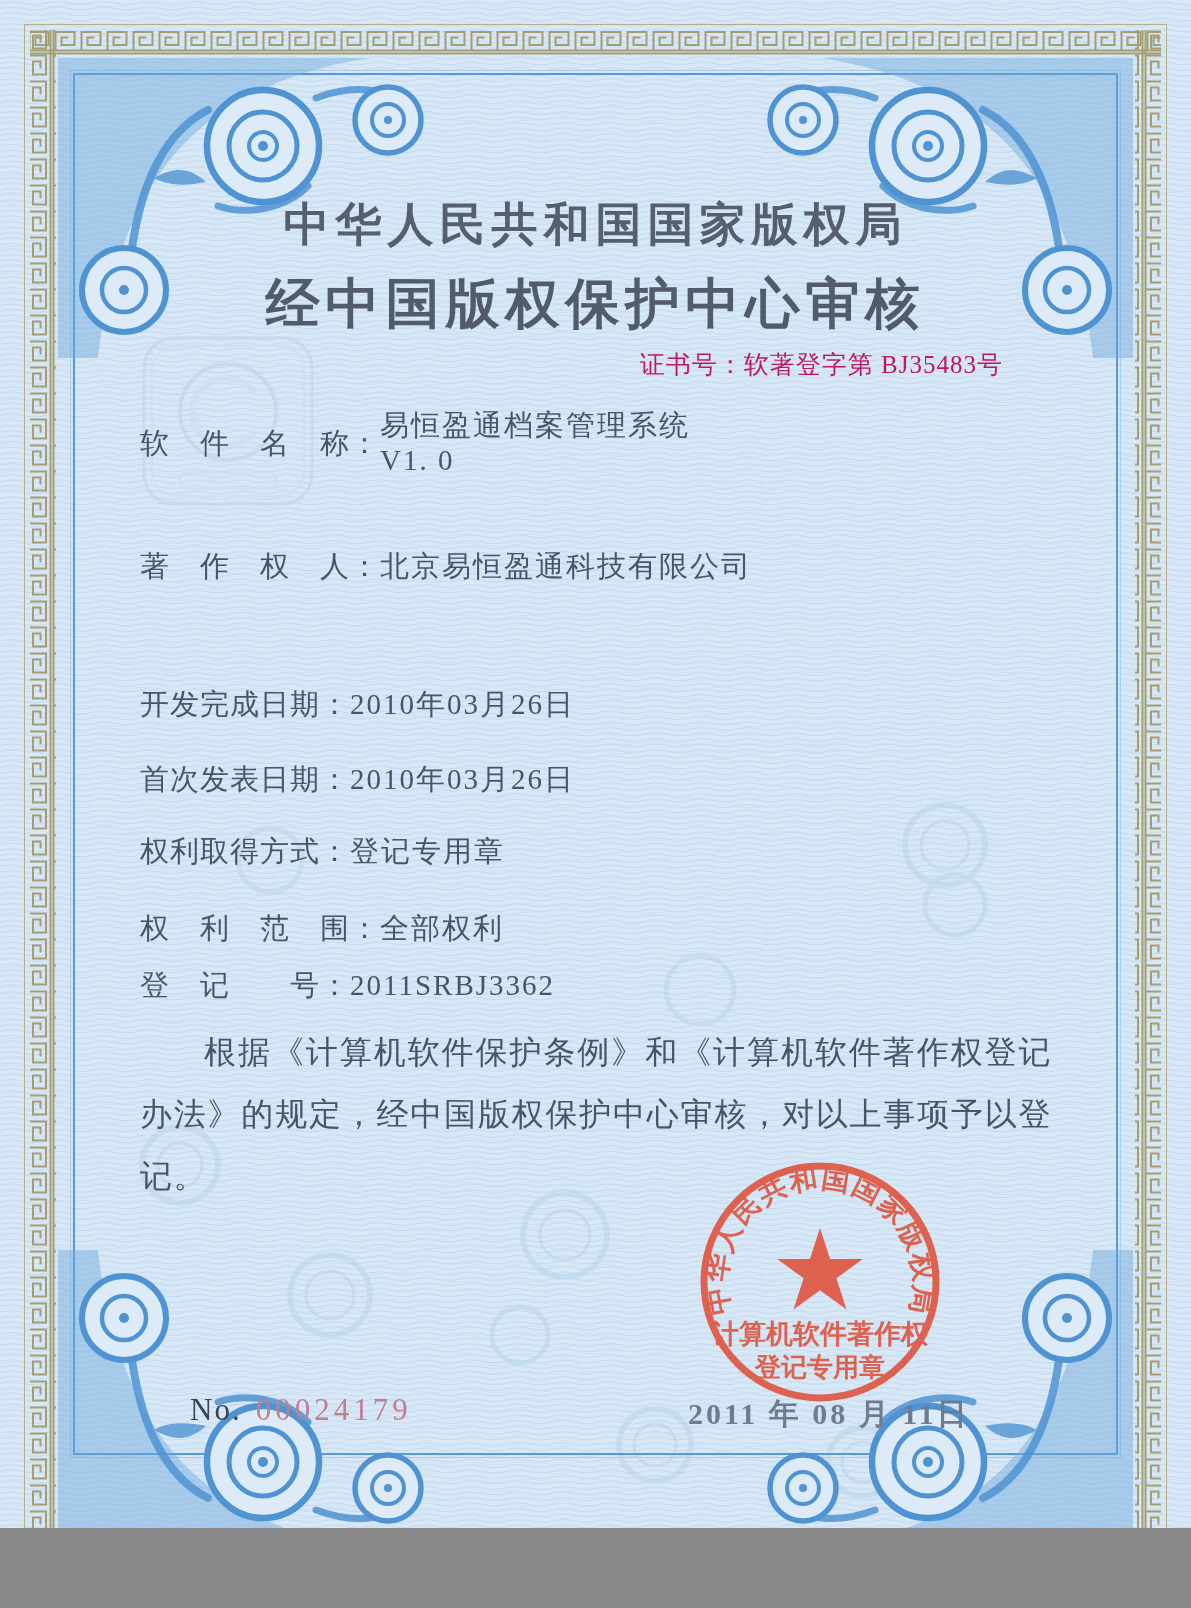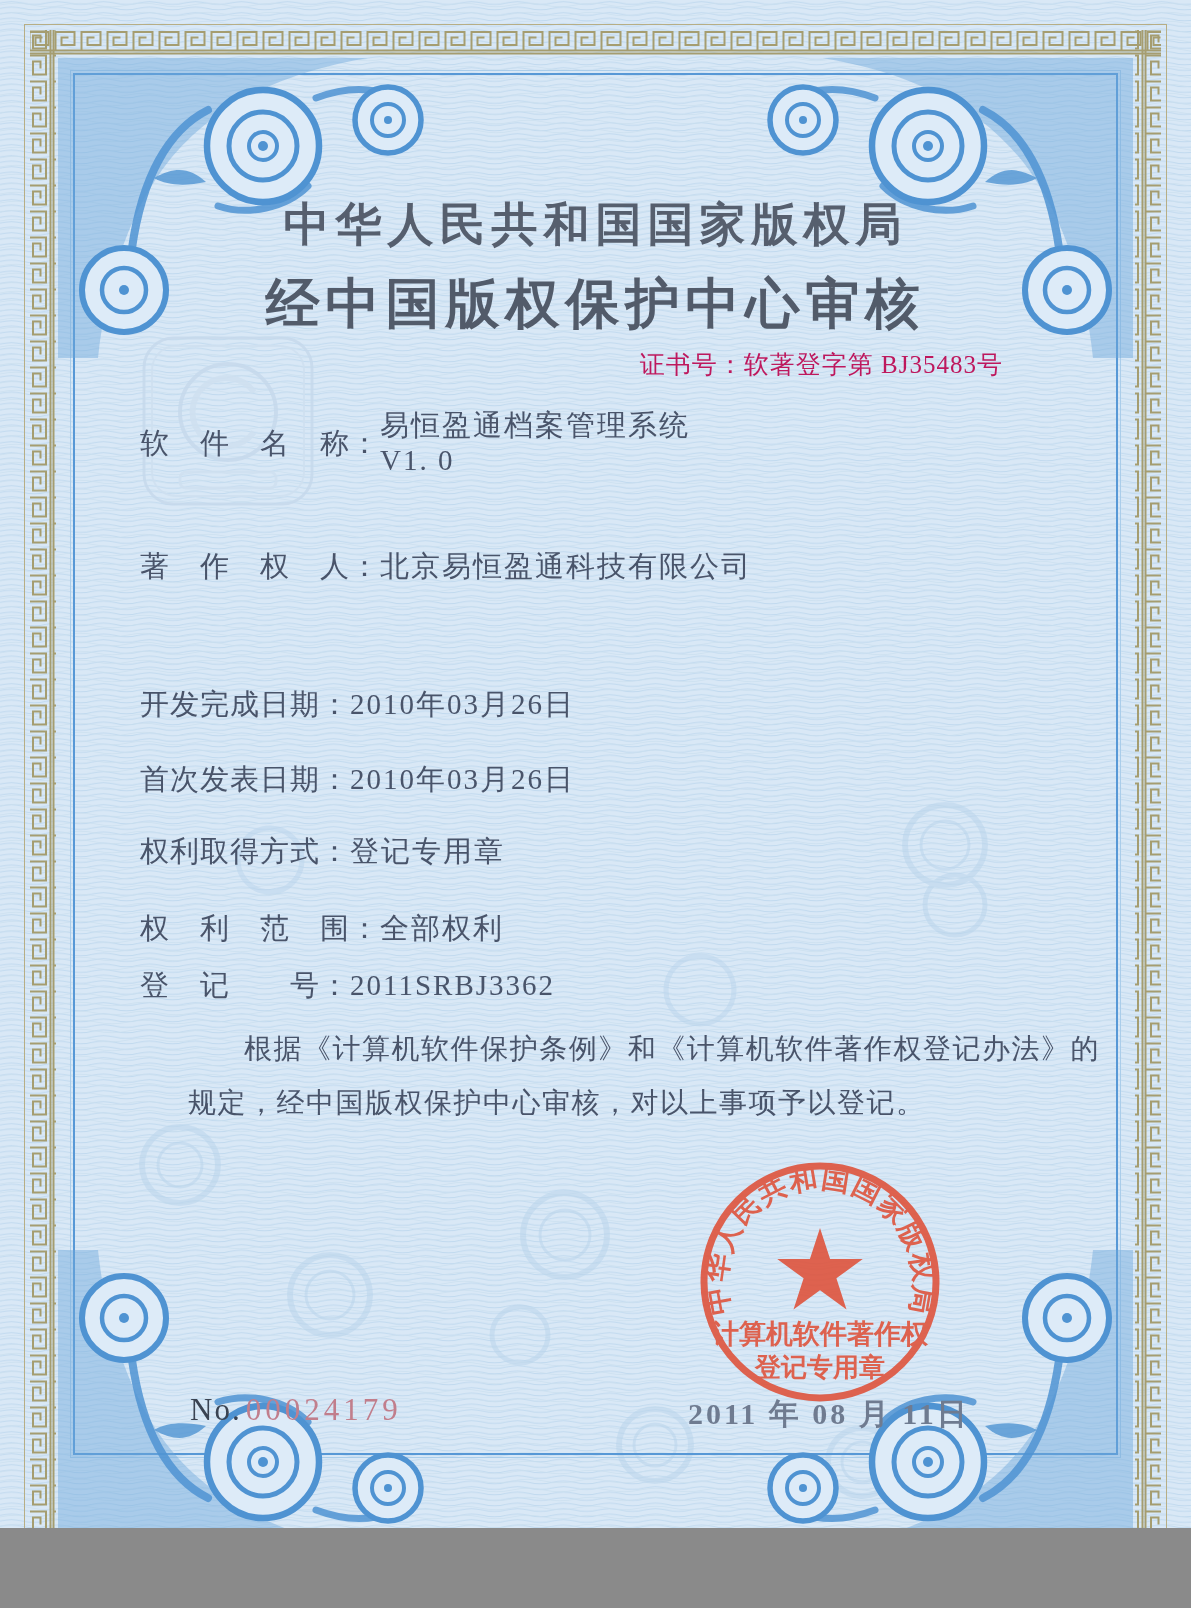--- a/index.html
+++ b/index.html
@@ -42,29 +42,29 @@
   .row-0{top:408px;}
   .row-0 .val-block{display:inline-block;vertical-align:top;line-height:1.22;}
   .row-1{top:531px;}
   .row-2{top:669px;}
   .row-3{top:744px;}
   .row-4{top:816px;}
   .row-5{top:893px;}
   .row-6{top:950px;}
   .statement{
     position:absolute;left:140px;top:1022px;width:912px;
-    font-size:28px;line-height:1.93;color:#49546a;
-    text-indent:2em;letter-spacing:1.5px;text-align:justify;margin-left:48px;
+    font-size:32px;line-height:1.93;color:#49546a;
+    text-indent:2em;letter-spacing:1.5px;text-align:justify;
   }
   .footer-no{
     position:absolute;left:190px;top:1392px;
     font-size:31px;white-space:nowrap;
   }
   .footer-no .no-label{color:#3a4352;letter-spacing:2px;}
-  .footer-no .no-value{color:#c17e8c;margin-left:4px;letter-spacing:4px;}
+  .footer-no .no-value{color:#c17e8c;margin-left:14px;letter-spacing:4px;}
   .footer-date{
     position:absolute;left:688px;top:1394px;
     font-size:30px;color:#6f7b90;letter-spacing:3px;white-space:nowrap;font-weight:bold;
   }
   .seal{position:absolute;left:695px;top:1157px;width:250px;height:250px;opacity:.88;}
   .emboss{position:absolute;left:138px;top:332px;width:180px;height:178px;opacity:.8;}
 </style>
 </head>
 <body>
 

